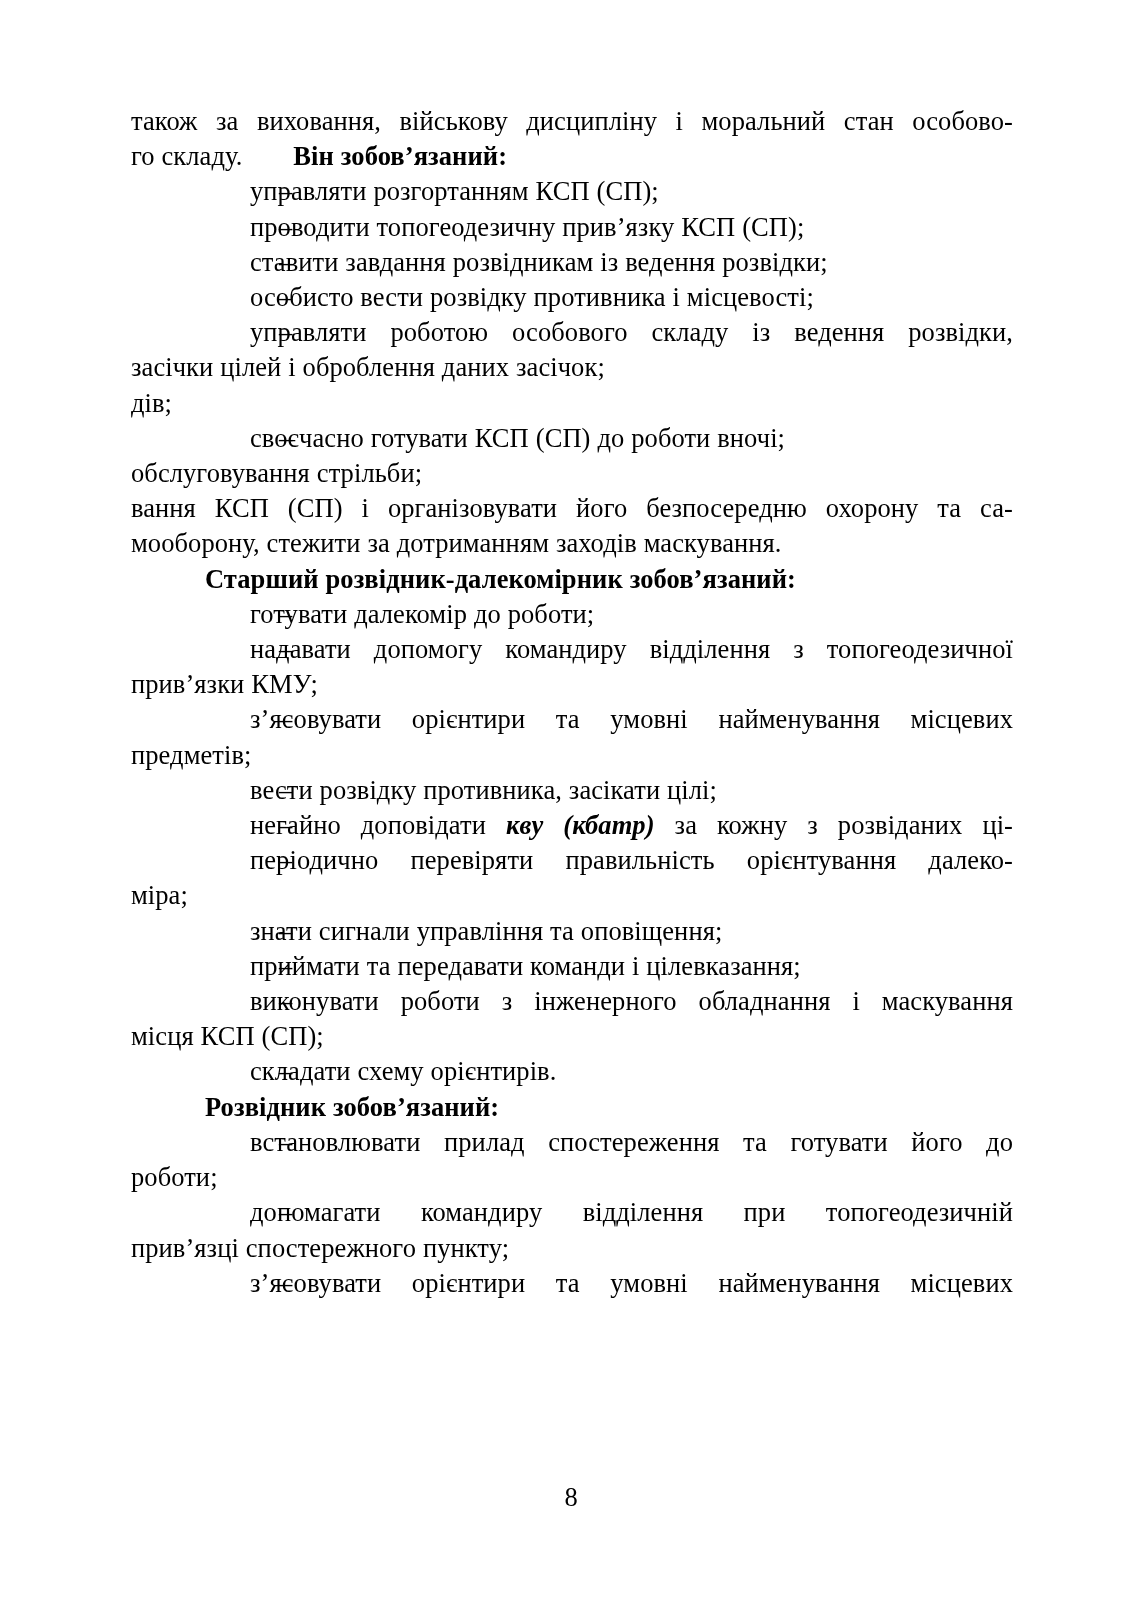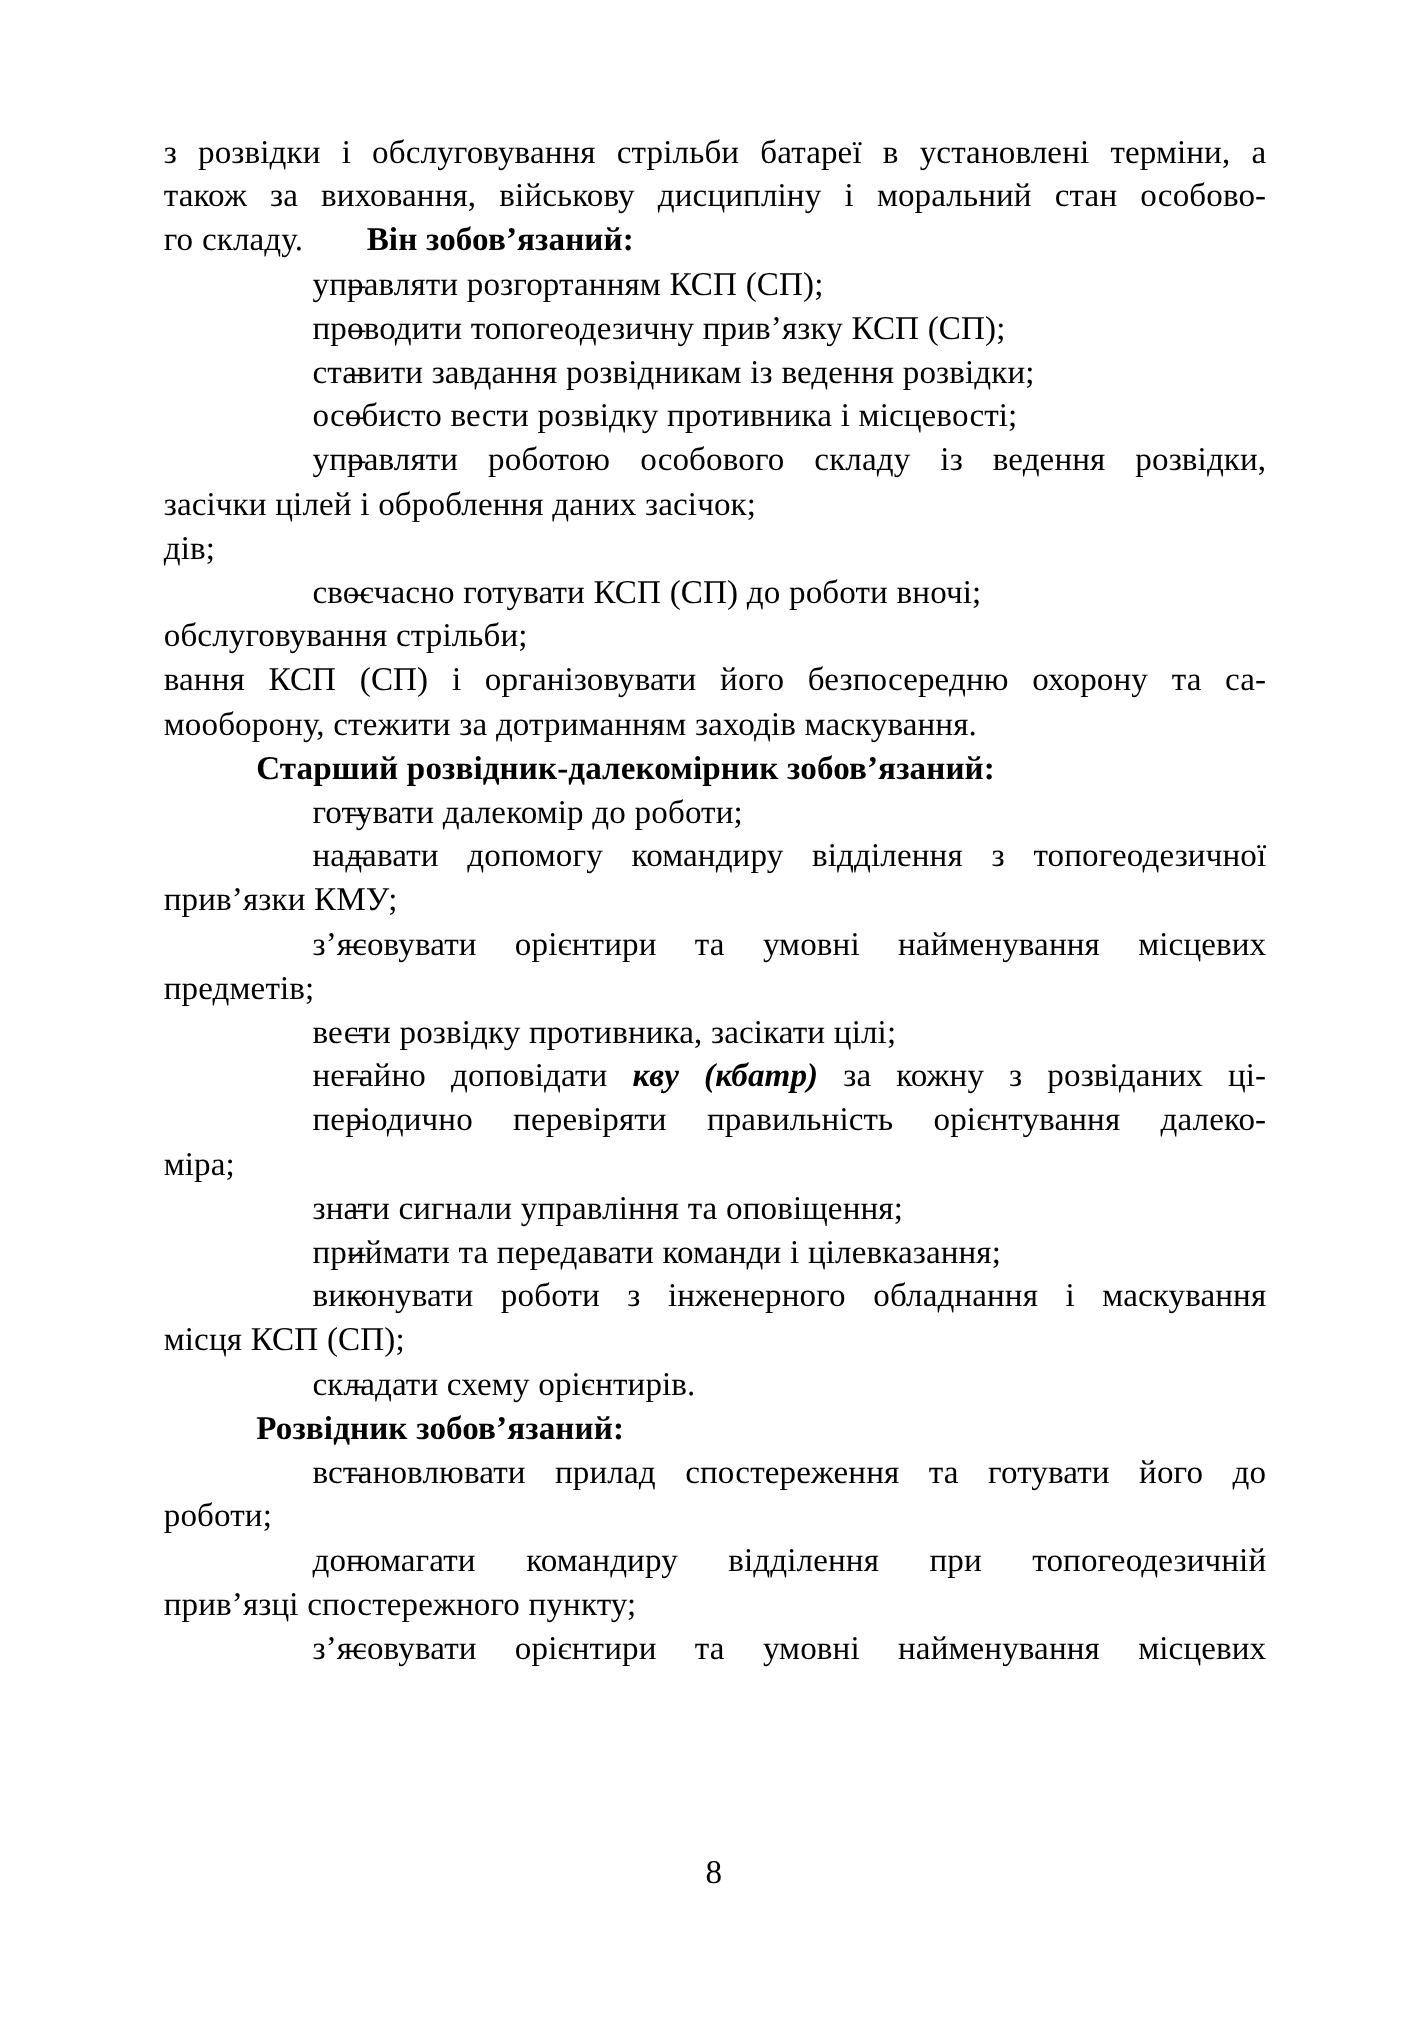--- a/index.html
+++ b/index.html
@@ -83,21 +83,20 @@
   }
 </style>
 </head>
 <body>
 
 <div id="page">
 
   <div id="text-column">
 
     <div class="para">
-      <span class="ln">з розвідки і обслуговування стрільби батареї в установлені терміни, а</span>
       <span class="ln">також за виховання, військову дисципліну і моральний стан особово-</span>
       <span class="ln last"><span>го складу. </span><b class="bold">Він зобов’язаний:</b></span>
     </div>
 
     <div class="para">
       <span class="ln item-first last"><span class="dash">–</span><span>управляти розгортанням КСП (СП);</span></span>
     </div>
 
     <div class="para">
       <span class="ln item-first last"><span class="dash">–</span><span>проводити топогеодезичну прив’язку КСП (СП);</span></span>

